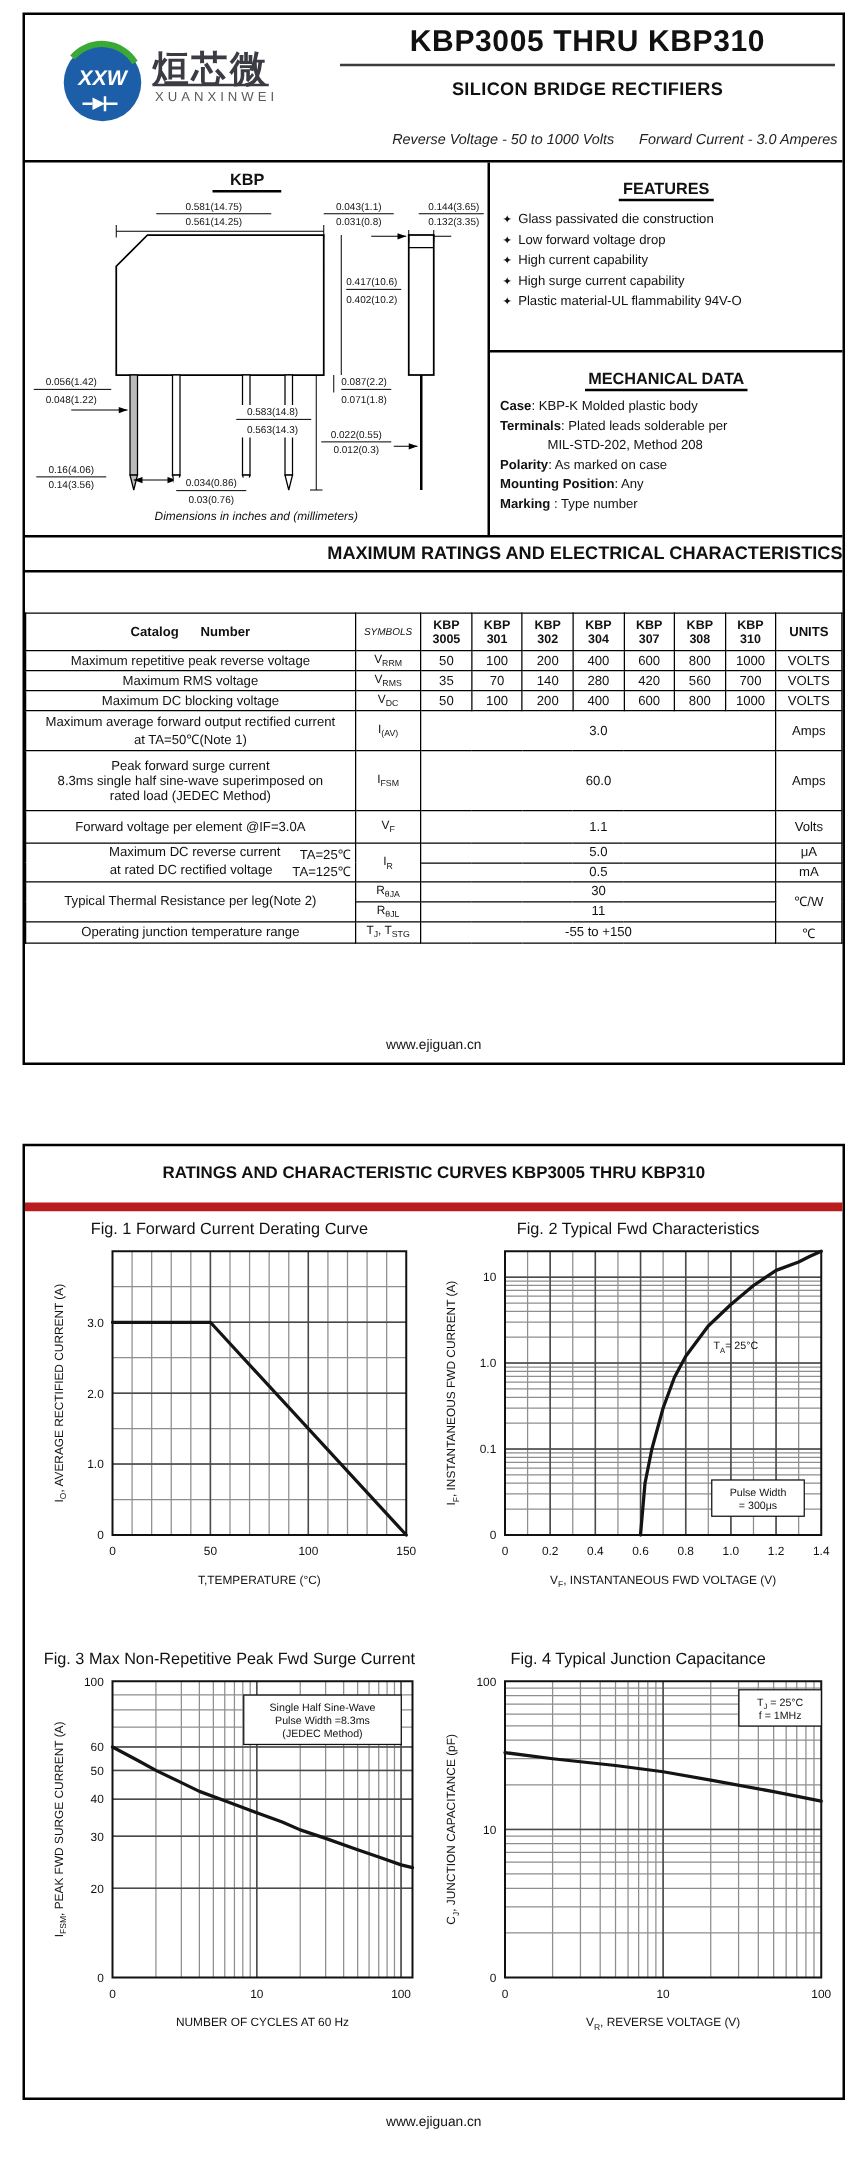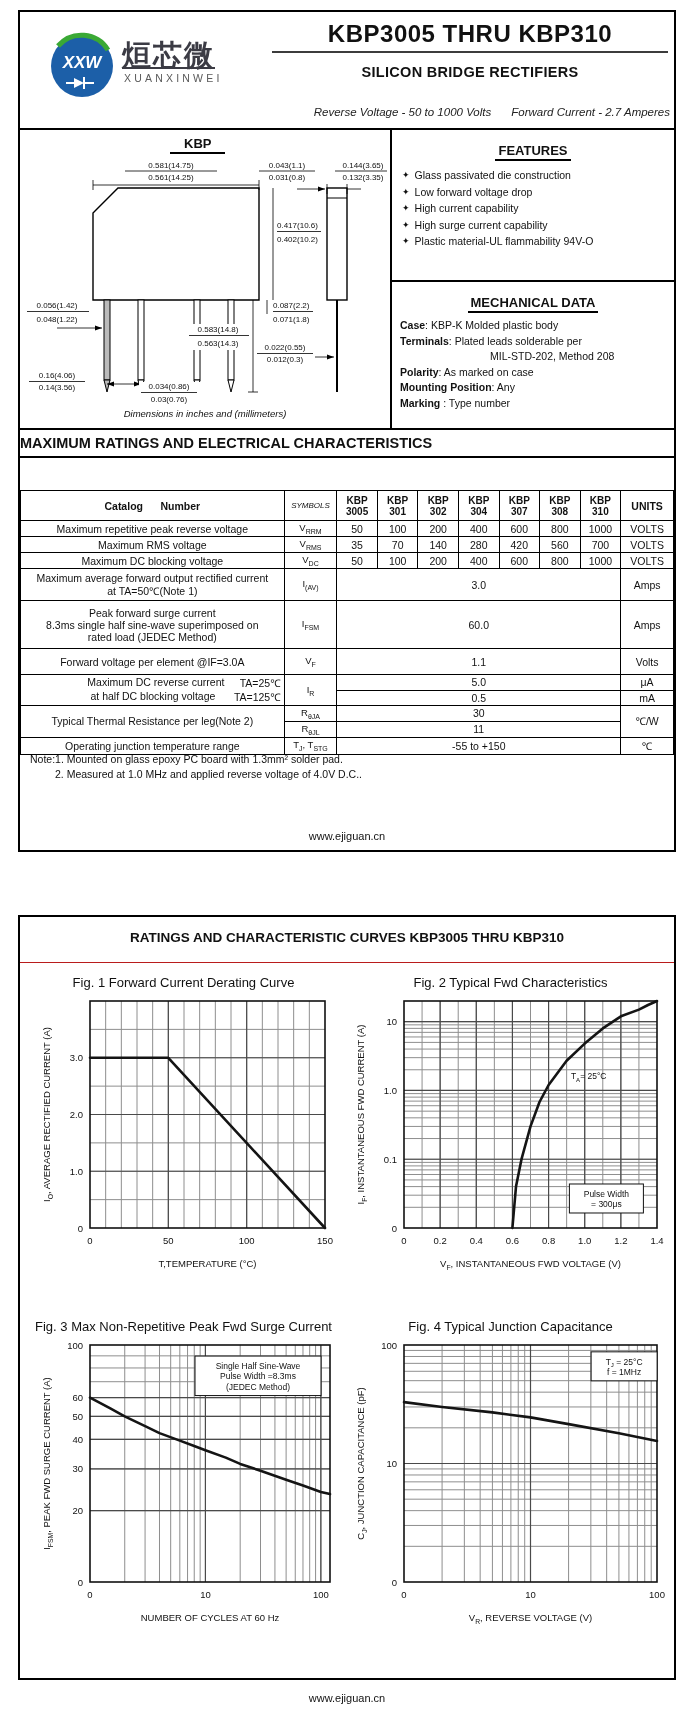--- a/index.html
+++ b/index.html
@@ -27,39 +27,39 @@
   
   .featbox{position:absolute;left:372px;top:118px;width:282px;height:150px;border-bottom:2px solid #000;}
   .secTitle{text-align:center;font-size:13px;font-weight:bold;margin-top:13px;}
   .secTitle span{border-bottom:2px solid #000;padding:0 3px 1px 3px;}
   .featlist{margin:9px 0 0 10px;font-size:10.5px;}
   .featlist .fi{display:flex;gap:5px;line-height:16.5px;}
   .bullet{font-size:9px;line-height:16.5px;}
   .mechbox{position:absolute;left:372px;top:270px;width:282px;height:146px;}
   .mechlines{margin:8px 0 0 8px;font-size:10.5px;line-height:15.5px;}
   .mechlines b{font-weight:bold;}
-  .mind{margin-left:90px;}
+  .mind{margin-left:38px;}
   
-  .banner1{position:absolute;left:0;top:416px;width:654px;height:26px;border-top:2px solid #000;border-bottom:2px solid #000;text-align:left;font-weight:bold;font-size:14.5px;line-height:26px;}
+  .banner1{position:absolute;left:0;top:416px;width:654px;height:26px;border-top:2px solid #000;border-bottom:2px solid #000;text-align:right;font-weight:bold;font-size:14.5px;line-height:26px;}
   .conds{position:absolute;left:7px;top:449px;font-size:10.5px;line-height:13.5px;}
   table.ratings{position:absolute;left:0;top:478px;width:654px;border-collapse:collapse;font-size:10.5px;table-layout:fixed;}
   table.ratings td{border:1px solid #000;padding:1px 3px;text-align:center;vertical-align:middle;overflow:hidden;}
   table.ratings td.lbl{text-align:center;}
   td.sym{font-size:9.5px;}
   td.sym sub{font-size:7px;}
   .symhead{font-style:italic;font-size:8px !important;}
   .parthead{font-weight:bold;font-size:10px;line-height:11px;}
   .hdrb{font-weight:bold;}
   .split{display:flex;}
   .split span:first-child{width:168px;padding-left:48px;}
   .notes{position:absolute;left:10px;top:740px;font-size:10.5px;line-height:15px;}
   .notes .n2{margin-left:25px;}
   .foot{position:absolute;left:0;bottom:8px;width:100%;text-align:center;font-size:11px;}
   
-  .banner2{position:absolute;left:0;top:0;width:654px;height:45px;border-bottom:1px solid #b91c1c;text-align:center;font-weight:bold;font-size:13.5px;line-height:42px;}
+  .banner2{position:absolute;left:0;top:0;width:654px;height:45px;border-bottom:7px solid #b91c1c;text-align:center;font-weight:bold;font-size:13.5px;line-height:42px;}
   .figtitle{position:absolute;width:327px;text-align:center;font-size:13px;}
   .disclaimer{position:absolute;left:14px;top:724px;font-size:10.5px;}
   .foot2{position:absolute;left:0;top:1692px;width:694px;text-align:center;font-size:11px;}
   svg text{font-family:"Liberation Sans",sans-serif;}
 </style>
 </head>
 <body>
 
 <div id="canvas">
 
@@ -77,21 +77,21 @@
       </svg>
       <div class="logo-cn">烜芯微</div>
       <div class="logo-en">XUANXINWEI</div>
       <div class="titleblock">
         <div class="bigtitle">KBP3005 THRU KBP310</div>
         <div class="titlerule"></div>
         <div class="subtitle">SILICON BRIDGE RECTIFIERS</div>
       </div>
       <div class="tagline">
         <span>Reverse Voltage - 50 to 1000 Volts</span>
-        <span>Forward Current - 2.7 Amperes</span>
+        <span>Forward Current - 3.0 Amperes</span>
       </div>
     </div>
 
     <div class="pkgbox">
       <div class="pkgtitle">KBP</div>
       <svg class="dimsvg" width="368" height="246">
 
         <text x="150" y="10" text-anchor="middle">0.581(14.75)</text>
         <line x1="104" y1="13" x2="196" y2="13" stroke="#000" stroke-width="0.8"></line>
         <text x="150" y="22" text-anchor="middle">0.561(14.25)</text>
@@ -319,21 +319,21 @@
         <td colspan="7">1.1</td>
         <td>Volts</td>
       </tr>
       <tr style="height:15px">
         <td class="lbl" rowspan="2">
           <div class="split">
                 <span>Maximum DC reverse current</span>
                 <span>TA=25℃</span>
               </div>
           <div class="split">
-                <span>at half DC blocking voltage</span>
+                <span>at rated DC rectified voltage</span>
                 <span>TA=125℃</span>
               </div>
         </td>
         <td class="sym" rowspan="2"><span>I</span><sub>R</sub></td>
         <td colspan="7">5.0</td>
         <td>μA</td>
       </tr>
       <tr style="height:15px">
         <td colspan="7">0.5</td>
         <td>mA</td>
@@ -350,24 +350,20 @@
       </tr>
       <tr style="height:16px">
         <td class="lbl">Operating junction temperature range</td>
         <td class="sym"><span>T</span><sub>J</sub><span>, T</span><sub>STG</sub></td>
         <td colspan="7">-55 to +150</td>
         <td>℃</td>
       </tr>
     </tbody>
       </table>
 
-    <div class="notes">
-      <div>Note:1. Mounted on  glass epoxy  PC board with 1.3mm² solder pad.</div>
-      <div class="n2">2. Measured at 1.0 MHz and applied reverse voltage of 4.0V D.C..</div>
-    </div>
 
     <div class="foot">www.ejiguan.cn</div>
   </div>
 
   <div class="page" id="p2">
     <div class="banner2">RATINGS AND CHARACTERISTIC CURVES KBP3005 THRU KBP310</div>
 
     <div class="figtitle" style="left:0;top:58px">Fig. 1 Forward Current Derating Curve</div>
     <div class="figtitle" style="left:327px;top:58px">Fig. 2  Typical Fwd Characteristics</div>
 

